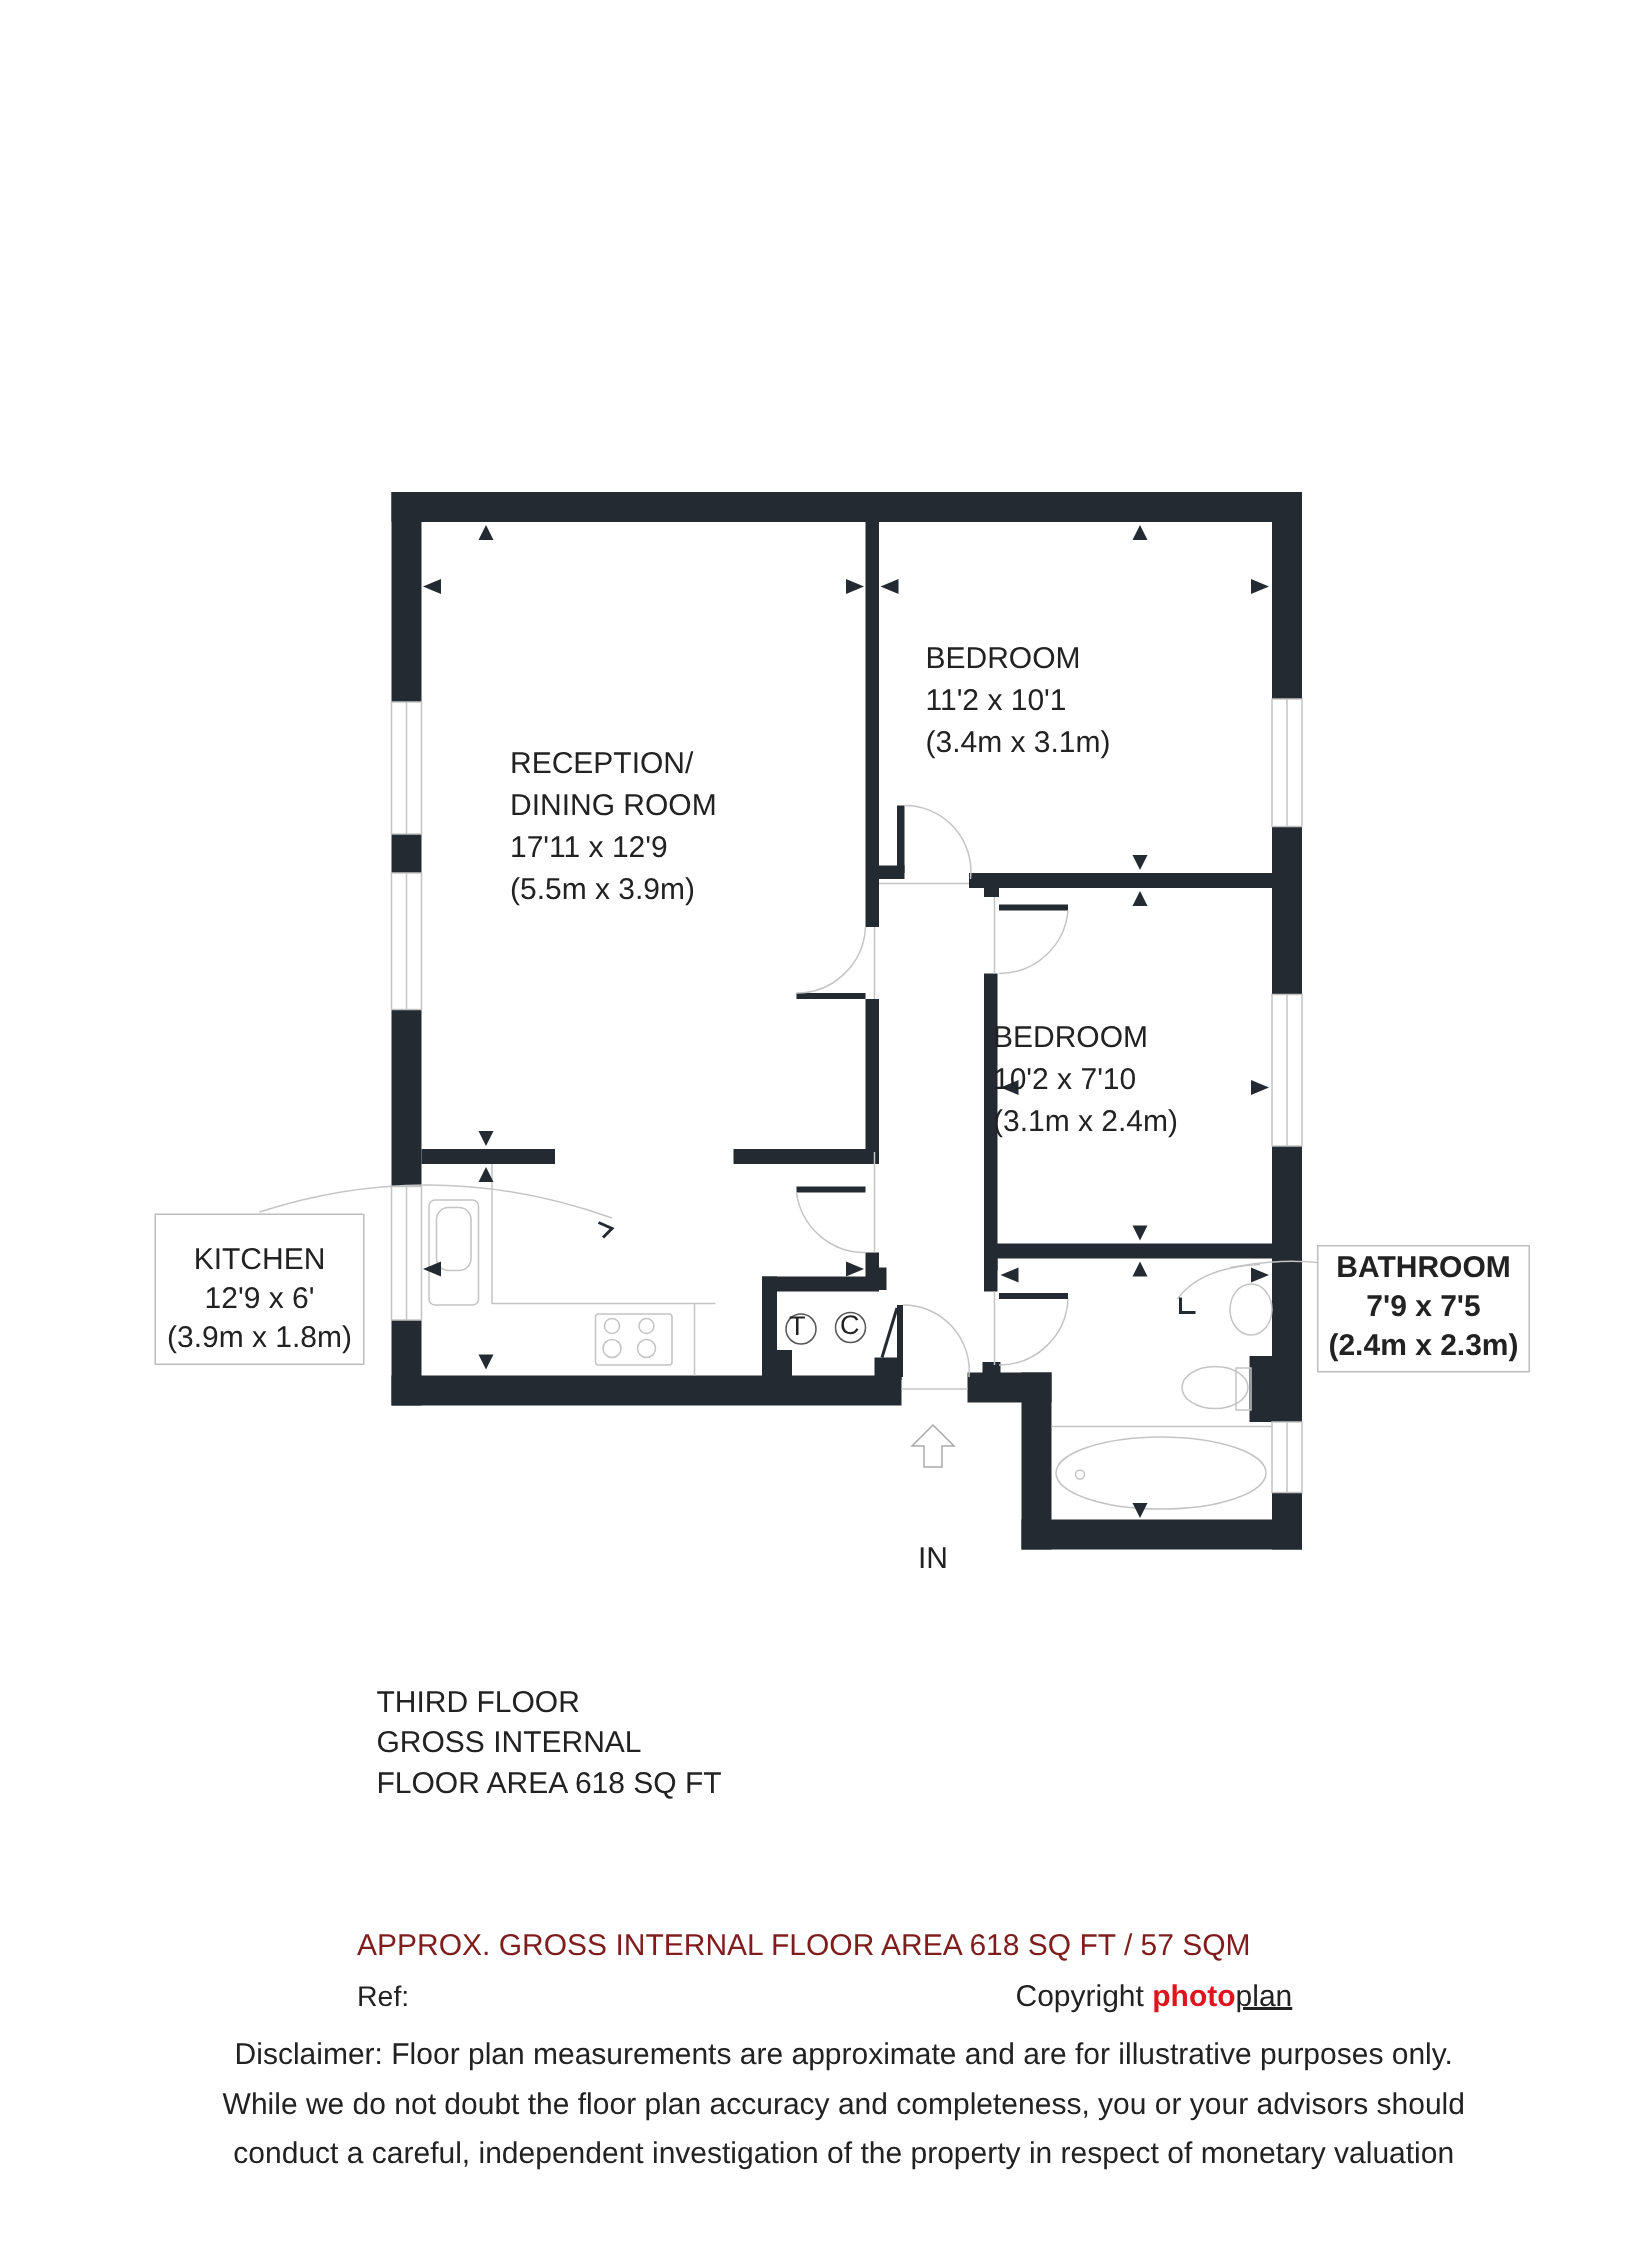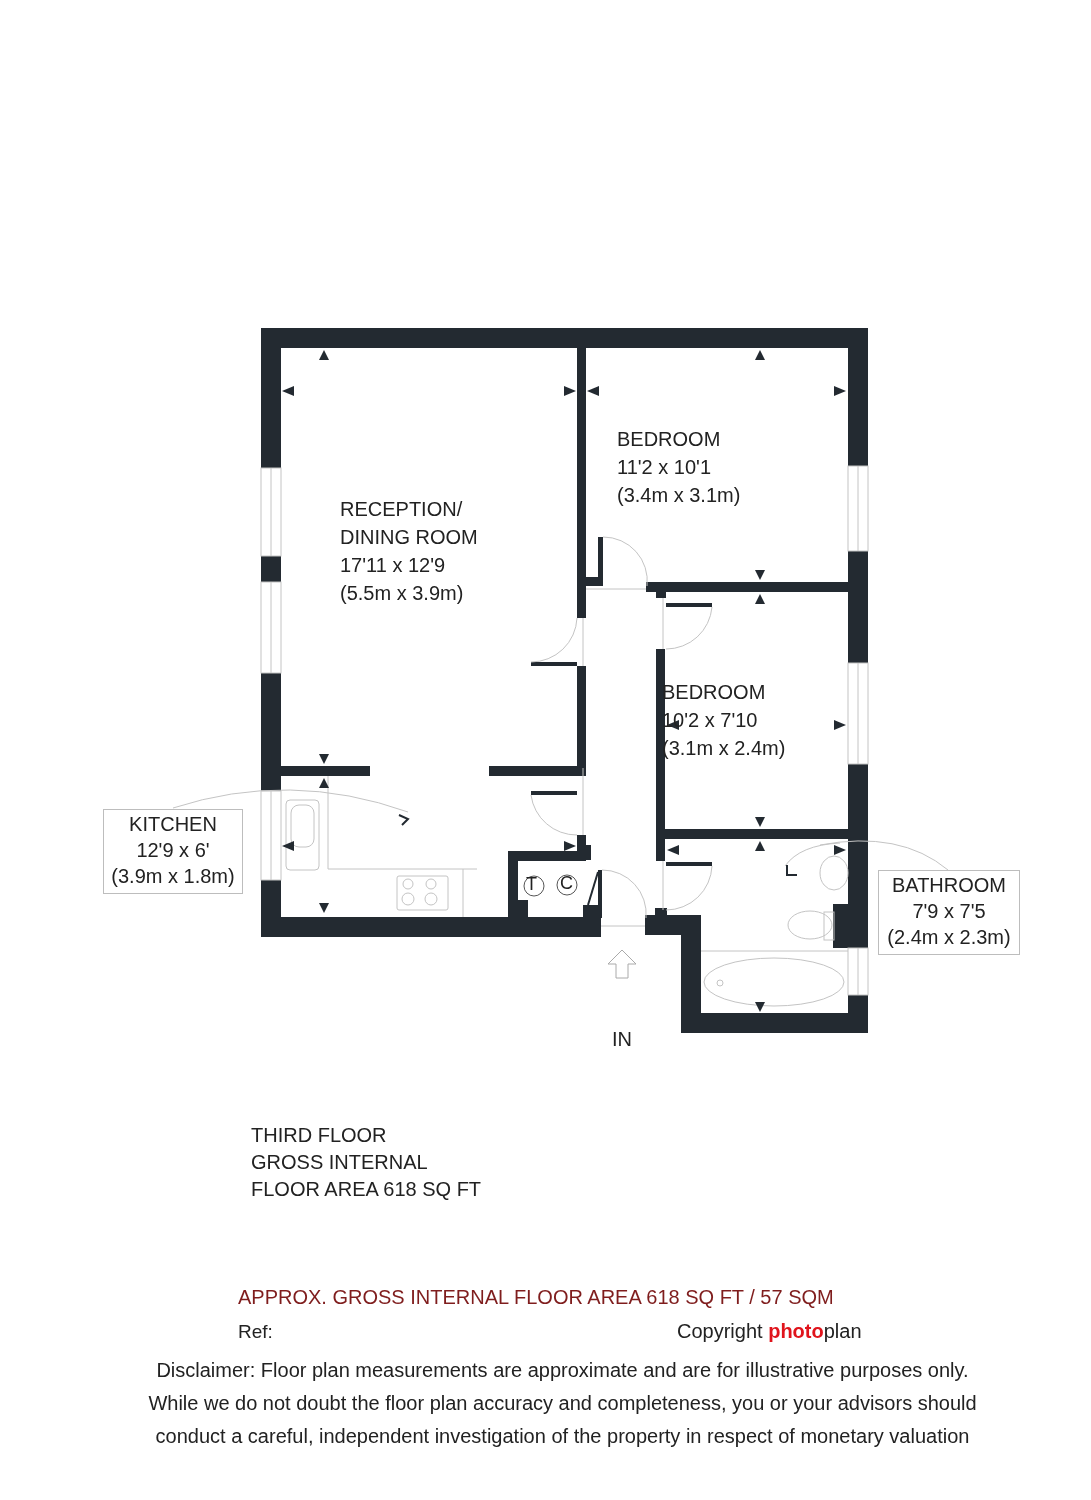--- a/index.html
+++ b/index.html
@@ -7,21 +7,21 @@
          font-family: "Liberation Sans", sans-serif; color: #222; }
   #plan { position: absolute; left: 0; top: 0; }
   .room-label { position: absolute; text-align: left; font-size: 20px; line-height: 28px; color: #222; }
   .callout { position: absolute; text-align: center; font-size: 20px; line-height: 26px; color: #222;
              border: 1px solid #bdbdbd; background: #fff; }
   .floor-info { position: absolute; left: 251px; top: 1122px; font-size: 20px; line-height: 27px; color: #222; }
   .approx { position: absolute; left: 238px; top: 1286px; font-size: 20px; color: #7f1d1d; }
   .ref { position: absolute; left: 238px; top: 1321px; font-size: 19px; color: #222; }
   .copyright { position: absolute; left: 677px; top: 1320px; font-size: 20px; color: #222; }
   .brand-photo { color: #e0141c; font-weight: bold; }
-  .brand-plan { color: #222; }
+  .brand-plan { color: #222; text-decoration: underline; }
   .disclaimer { position: absolute; left: 0; width: 1125px; top: 1354px; text-align: center;
                 font-size: 20px; line-height: 33px; color: #222; }
   .in-label { position: absolute; left: 612px; top: 982px; font-size: 20px; color: #222; margin-top: 46px; }
 </style>
 </head>
 <body>
 
 <svg id="plan" width="1091" height="1500" viewBox="0 0 1091 1500" xmlns="http://www.w3.org/2000/svg">
   <g fill="#232a31">
 
@@ -183,27 +183,27 @@
   <div>11'2 x 10'1</div>
   <div>(3.4m x 3.1m)</div>
 </div>
 
 <div class="room-label" style="left:662px; top:678px; width:200px;">
   <div>BEDROOM</div>
   <div>10'2 x 7'10</div>
   <div>(3.1m x 2.4m)</div>
 </div>
 
-<div class="callout" style="left:103px; top:809px; width:138px; height:82px; padding-top:1px;">
+<div class="callout" style="left:103px; top:809px; width:138px; height:82px; padding-top:17px;">
   <div>KITCHEN</div>
   <div>12'9 x 6'</div>
   <div>(3.9m x 1.8m)</div>
 </div>
 
-<div class="callout" style="left:878px; top:870px; width:140px; height:82px; padding-top:1px;">
+<div class="callout" style="left:878px; top:830px; width:140px; height:82px; padding-top:1px;font-weight:bold;">
   <div>BATHROOM</div>
   <div>7'9 x 7'5</div>
   <div>(2.4m x 2.3m)</div>
 </div>
 
 <div style="position:absolute; left:526px; top:874px; font-size:18px; color:#222;">T</div>
 <div style="position:absolute; left:560px; top:873px; font-size:18px; color:#222;">C</div>
 
 <div class="in-label">IN</div>
 

